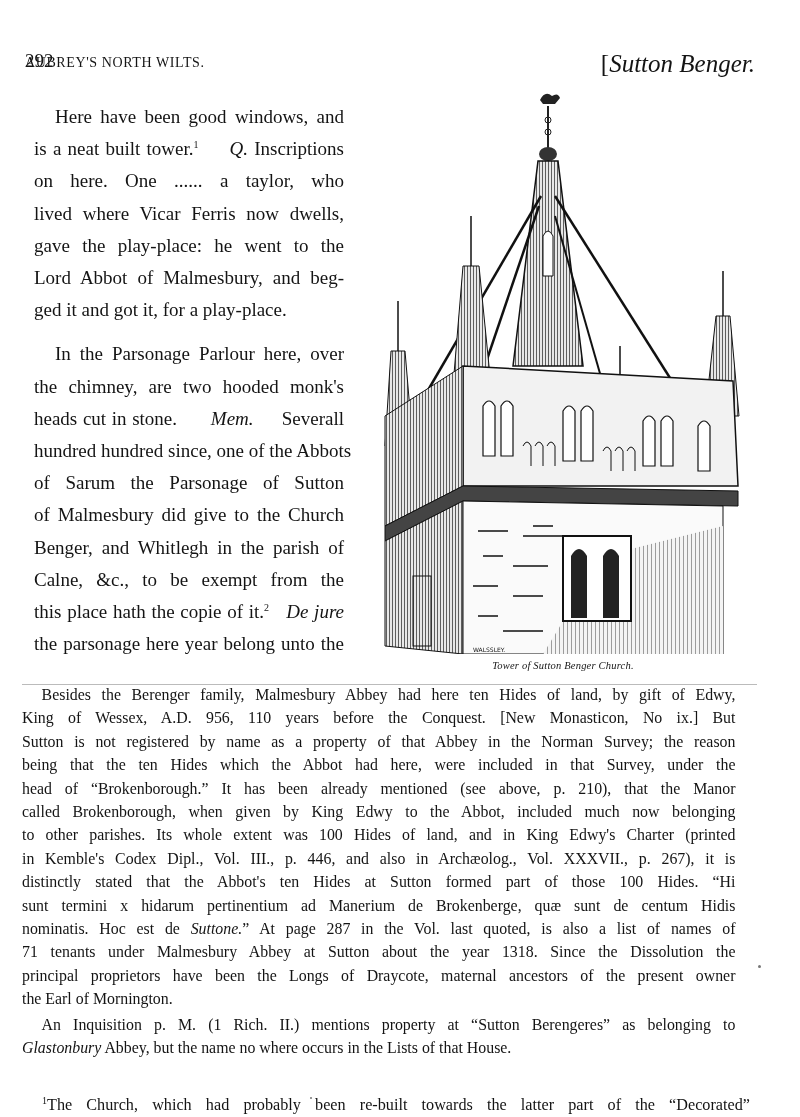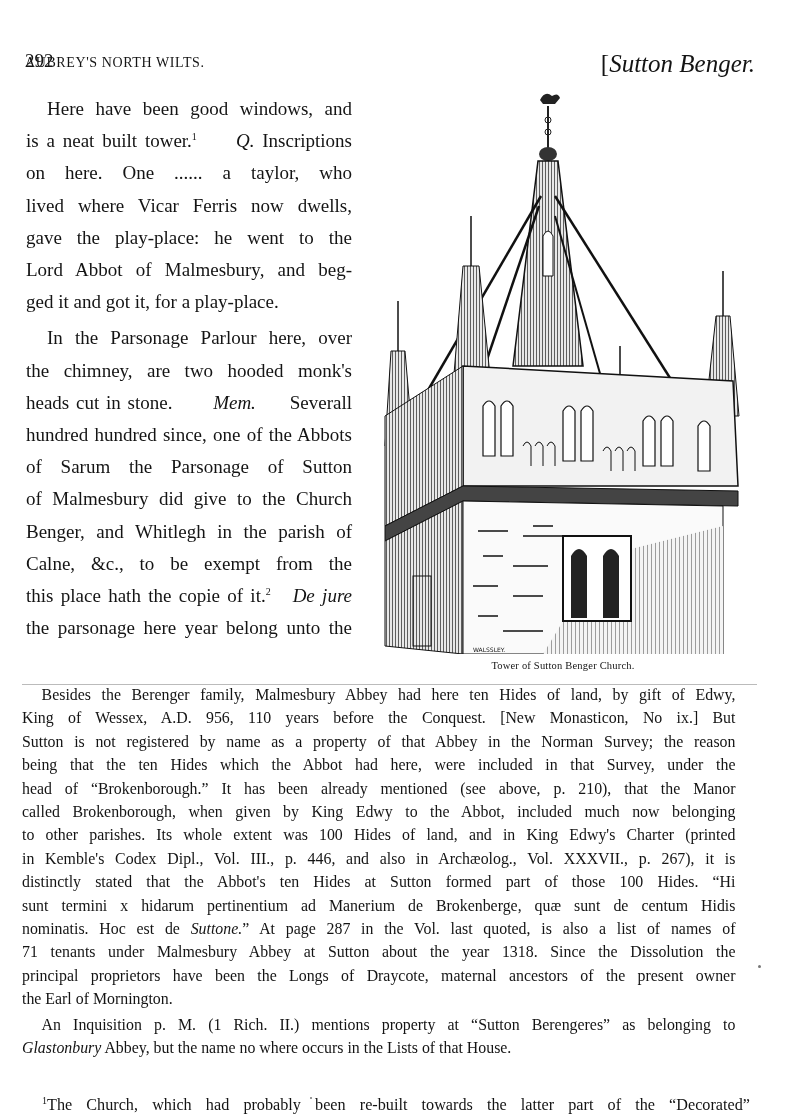--- a/index.html
+++ b/index.html
@@ -9,30 +9,30 @@
     }
     .running-head { position: absolute; top: 50px; left: 25px; width: 730px; height: 24px; }
     .page-num { position: absolute; left: 0; top: 0; font-size: 19px; }
     .head-title { position: absolute; left: 0; right: 0; top: 5px; text-align: left;
       font-size: 14px; font-variant: small-caps; letter-spacing: 0.6px; }
     .head-section { position: absolute; right: 0; top: 0; font-size: 25px; font-style: italic; }
     .head-section .bracket { font-style: normal; font-weight: 300; }
 
     .left-col { position: absolute; top: 89px; left: 22px; width: 334px;
       font-size: 19px; line-height: 32.2px; text-align: justify; }
-    .left-col p { margin: 4px; }
+    .left-col p { margin: 12px; }
     .left-col .line { display: block; text-align: justify; text-align-last: justify; white-space: nowrap; }
     .left-col .line.last { text-align-last: left; }
     sup { font-size: 10px; line-height: 0; vertical-align: super; }
     em { font-style: italic; }
 
     .figure { position: absolute; top: 86px; left: 383px; width: 360px; height: 568px; }
     .figure svg { position: absolute; left: 0; top: 0; }
     .caption { position: absolute; top: 660px; left: 383px; width: 360px; text-align: center;
-      font-size: 10.5px; letter-spacing: 0.2px; }
+      font-size: 10.5px; letter-spacing: 0.2px; font-style: italic; }
 
     .rule { position: absolute; top: 684px; left: 22px; width: 735px; height: 1px; background: #bbbbbb; }
 
     .body-text { position: absolute; top: 684px; left: 22px; width: 728px;
       font-family: "Liberation Serif", serif; font-size: 16.2px; line-height: 23.4px; }
     .body-text .line { display: block; white-space: nowrap; text-align: justify; text-align-last: justify;
       transform: scaleX(0.98); transform-origin: left; }
     .body-text .line.last { text-align-last: left; }
     .body-text .indent { padding-left: 20px; }
     .body-text .p2 { margin-top: 2px; }

